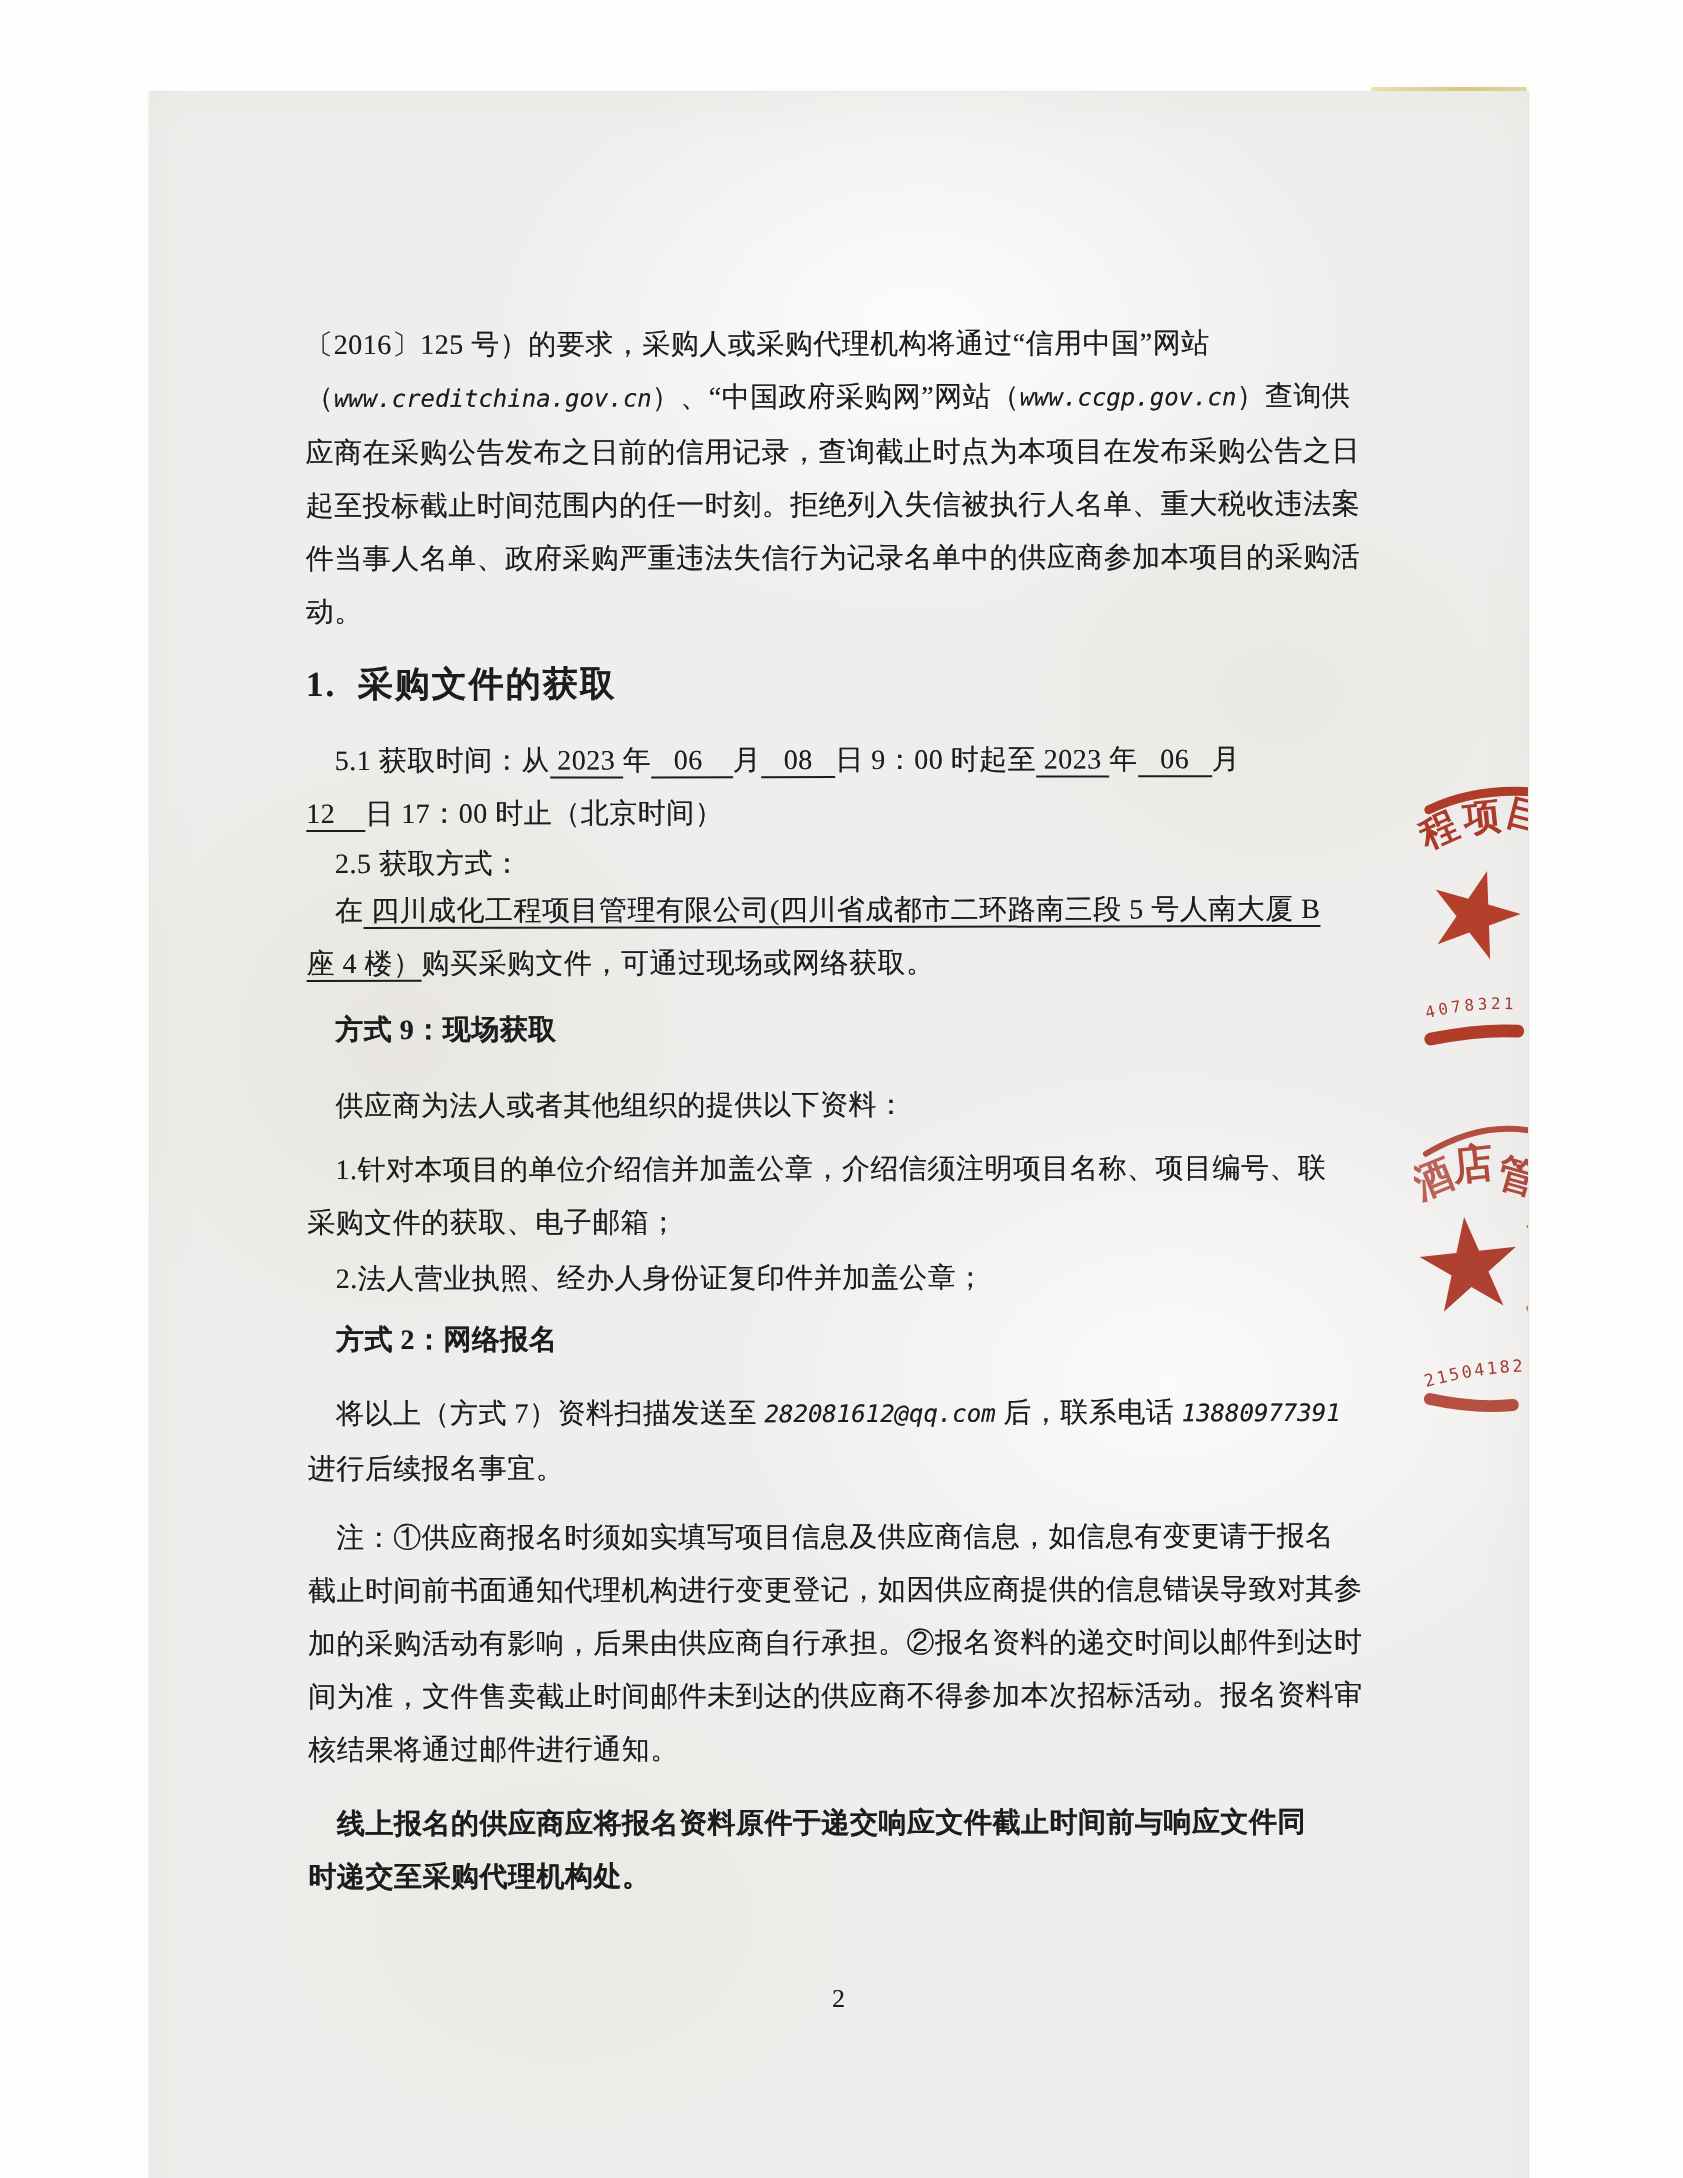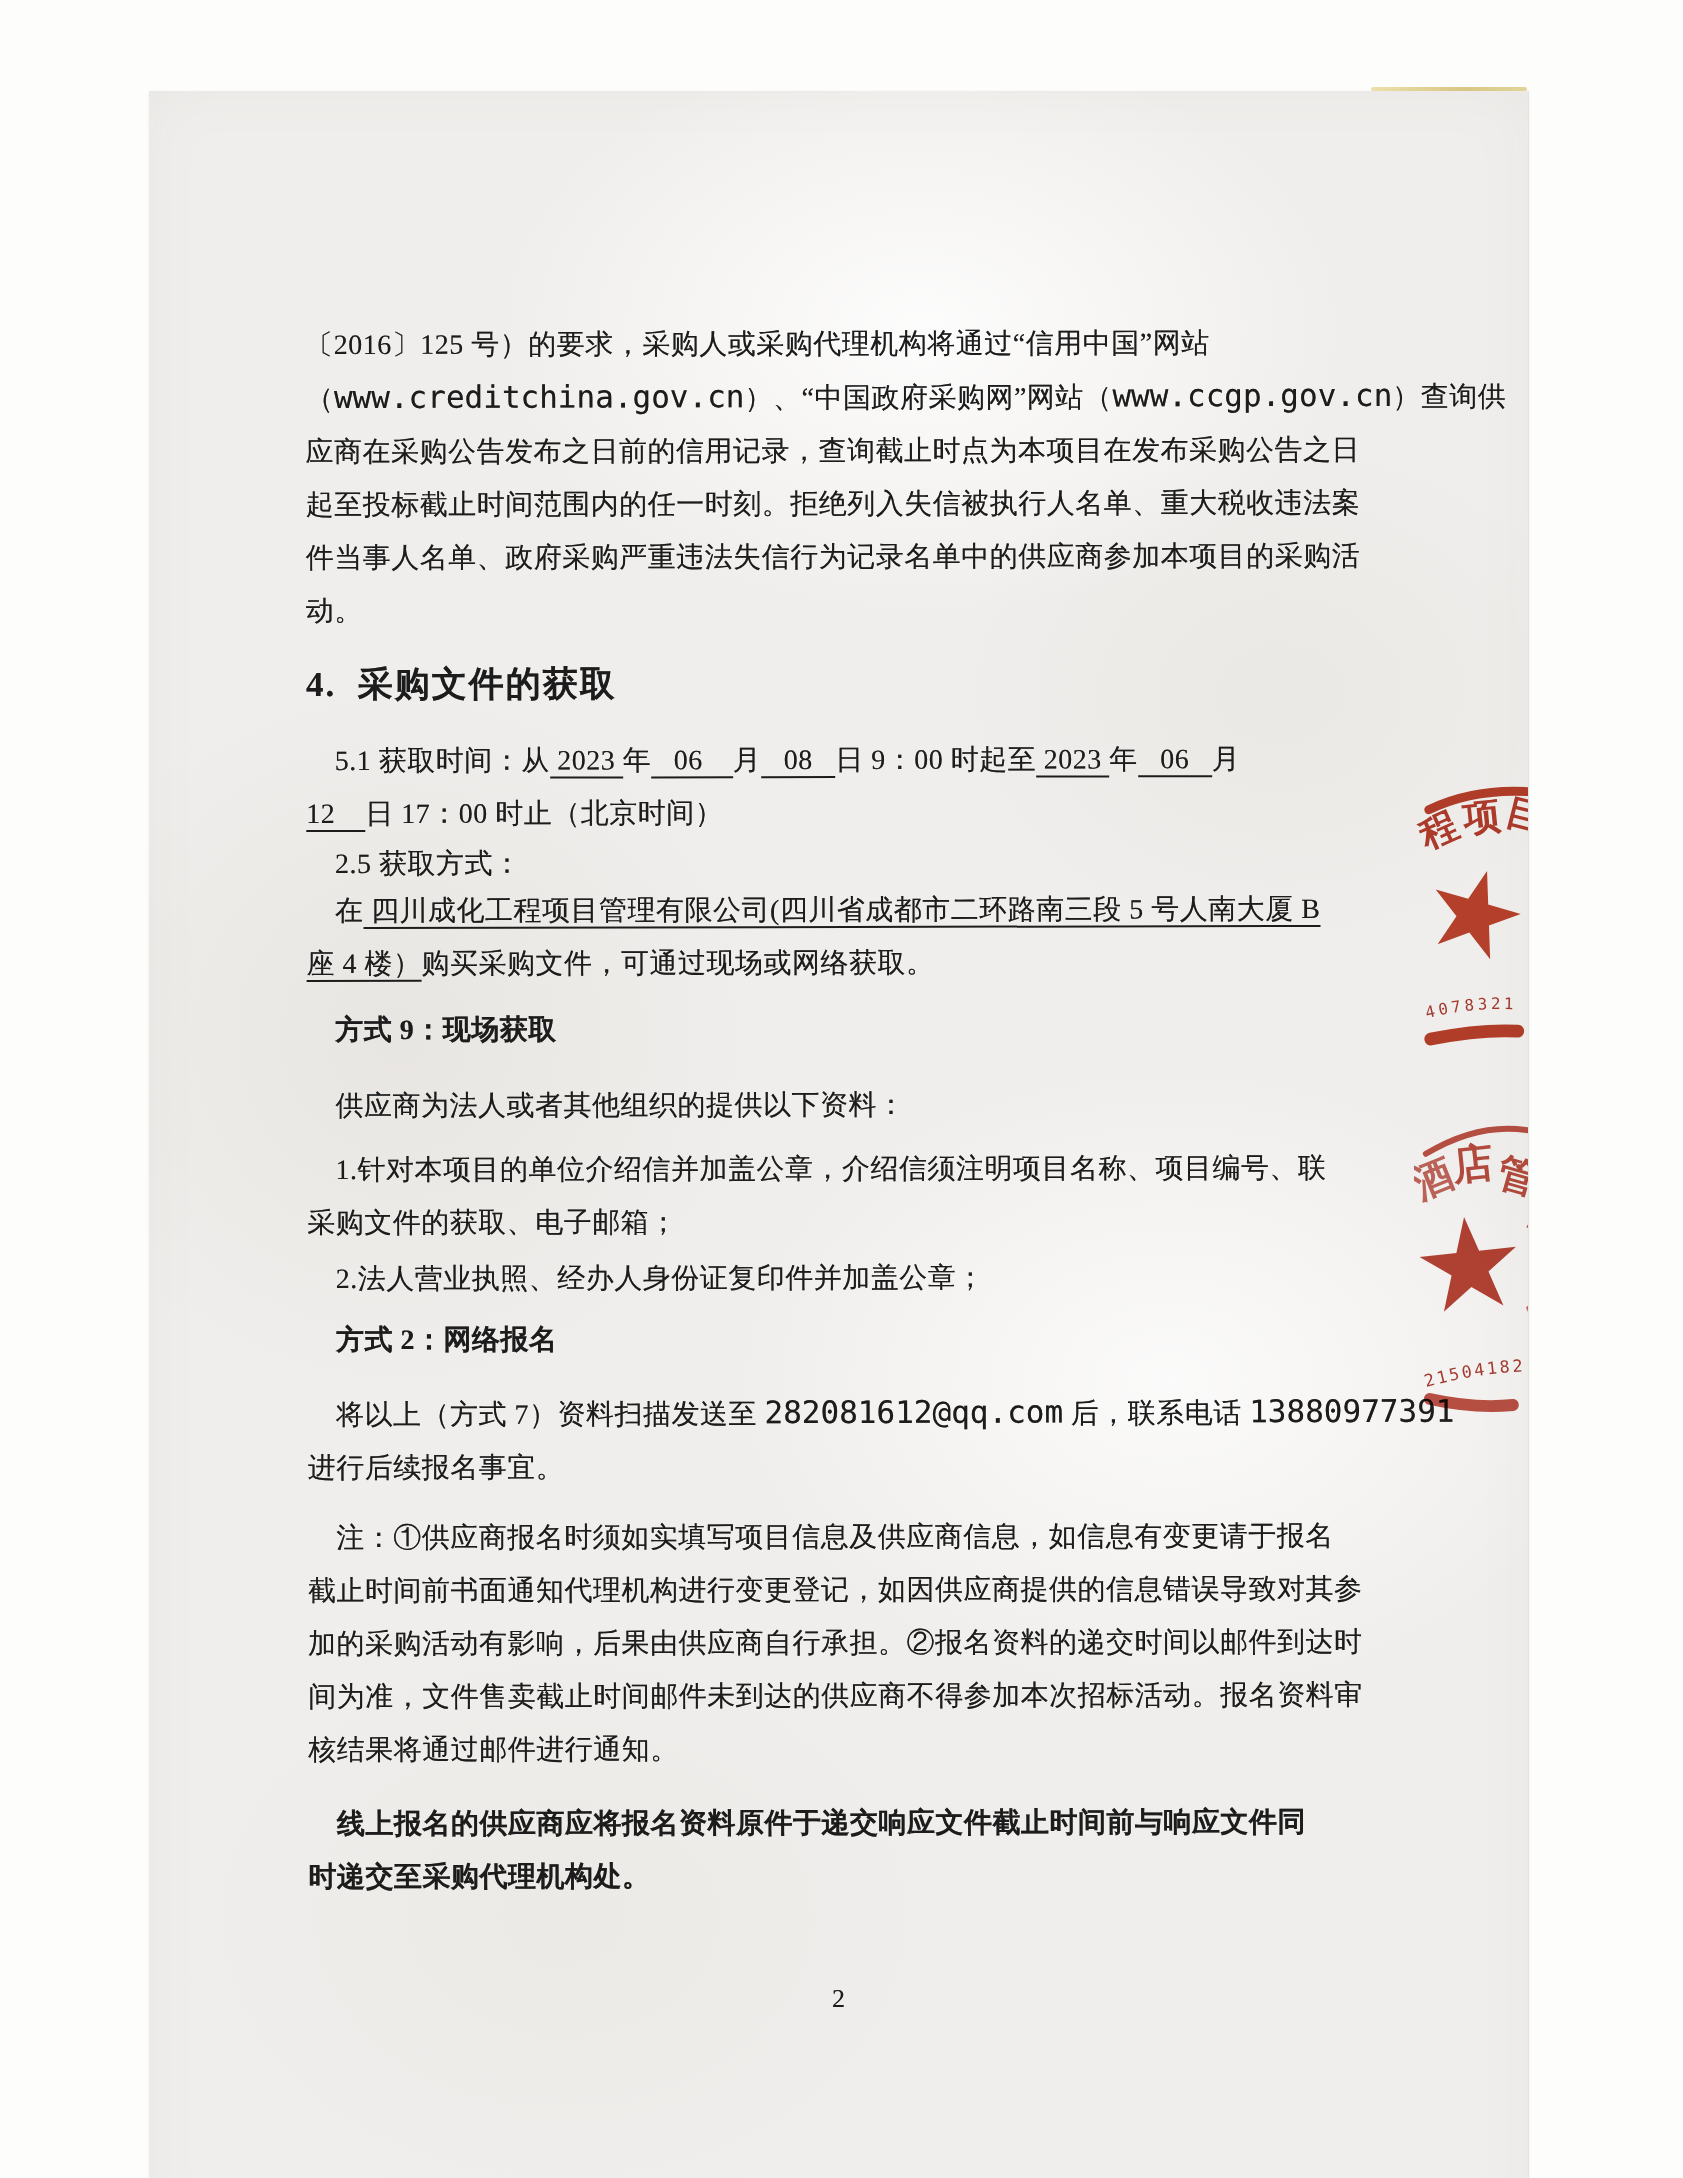--- a/index.html
+++ b/index.html
@@ -29,34 +29,34 @@
   .para{
     position:absolute;left:158px;width:1168px;
     font-size:28px;line-height:53px;color:#1c1c1c;
     white-space:pre;letter-spacing:0.5px;
     text-shadow:0 0 0.6px rgba(20,20,20,0.55);
   }
   .para.h1{font-size:35px;line-height:46px;font-weight:700;letter-spacing:2px;}
   .para.bold{font-weight:700;}
   .para.pagenum{left:0;width:100%;text-align:center;font-size:26px;letter-spacing:0;}
   span.u{border-bottom:2px solid #1c1c1c;padding-bottom:1px;}
-  span.m{font-family:"DejaVu Sans Mono", monospace;font-size:31px;letter-spacing:0;}
+  span.m{font-family:"DejaVu Sans Mono", monospace;font-size:24px;letter-spacing:0;font-style:italic;}
   .stamp{position:absolute;mix-blend-mode:multiply;opacity:0.95;}
   .artifact-line{
     position:absolute;left:1371px;top:87px;width:156px;height:4px;border-radius:2px;
     background:linear-gradient(90deg,#e7d68f,#cdb45e 60%,#d8c878);opacity:0.75;
   }
 </style>
 </head>
 <body>
 
 <div class="paper">
   <div class="content">
       <div class="para body" style="top: 226px;"><div class="line"><span>〔2016〕125 号）的要求，采购人或采购代理机构将通过“信用中国”网站</span></div><div class="line"><span>（</span><span class="m">www.creditchina.gov.cn</span><span>）、“中国政府采购网”网站（</span><span class="m">www.ccgp.gov.cn</span><span>）查询供</span></div><div class="line"><span>应商在采购公告发布之日前的信用记录，查询截止时点为本项目在发布采购公告之日</span></div><div class="line"><span>起至投标截止时间范围内的任一时刻。拒绝列入失信被执行人名单、重大税收违法案</span></div><div class="line"><span>件当事人名单、政府采购严重违法失信行为记录名单中的供应商参加本项目的采购活</span></div><div class="line"><span>动。</span></div></div>
-      <div class="para h1" style="top: 570px;"><div class="line"><span>4.  采购文件的获取</span></div></div>
+      <div class="para h1" style="top: 570px;"><div class="line"><span>1.  采购文件的获取</span></div></div>
       <div class="para body" style="top: 642px;"><div class="line"><span>　5.1 获取时间：从</span><span class="u"> 2023 </span><span>年</span><span class="u">   06    </span><span>月</span><span class="u">   08   </span><span>日 9：00 时起至</span><span class="u"> 2023 </span><span>年</span><span class="u">   06   </span><span>月</span></div><div class="line"><span class="u">12    </span><span>日 17：00 时止（北京时间）</span></div></div>
       <div class="para body" style="top: 745px;"><div class="line"><span>　2.5 获取方式：</span></div></div>
       <div class="para body" style="top: 792px;"><div class="line"><span>　在</span><span class="u"> 四川成化工程项目管理有限公司(四川省成都市二环路南三段 5 号人南大厦 B</span></div><div class="line"><span class="u">座 4 楼）</span><span>购买采购文件，可通过现场或网络获取。</span></div></div>
       <div class="para body bold" style="top: 911px;"><div class="line"><span>　方式 9：现场获取</span></div></div>
       <div class="para body" style="top: 987px;"><div class="line"><span>　供应商为法人或者其他组织的提供以下资料：</span></div></div>
       <div class="para body" style="top: 1051px;"><div class="line"><span>　1.针对本项目的单位介绍信并加盖公章，介绍信须注明项目名称、项目编号、联</span></div><div class="line"><span>采购文件的获取、电子邮箱；</span></div></div>
       <div class="para body" style="top: 1160px;"><div class="line"><span>　2.法人营业执照、经办人身份证复印件并加盖公章；</span></div></div>
       <div class="para body bold" style="top: 1221px;"><div class="line"><span>　方式 2：网络报名</span></div></div>
       <div class="para body" style="top: 1295px;"><div class="line"><span>　将以上（方式 7）资料扫描发送至 </span><span class="m">282081612@qq.com</span><span> 后，联系电话 </span><span class="m">13880977391</span></div><div class="line"><span>进行后续报名事宜。</span></div></div>
       <div class="para body" style="top: 1419px;"><div class="line"><span>　注：①供应商报名时须如实填写项目信息及供应商信息，如信息有变更请于报名</span></div><div class="line"><span>截止时间前书面通知代理机构进行变更登记，如因供应商提供的信息错误导致对其参</span></div><div class="line"><span>加的采购活动有影响，后果由供应商自行承担。②报名资料的递交时间以邮件到达时</span></div><div class="line"><span>间为准，文件售卖截止时间邮件未到达的供应商不得参加本次招标活动。报名资料审</span></div><div class="line"><span>核结果将通过邮件进行通知。</span></div></div>

